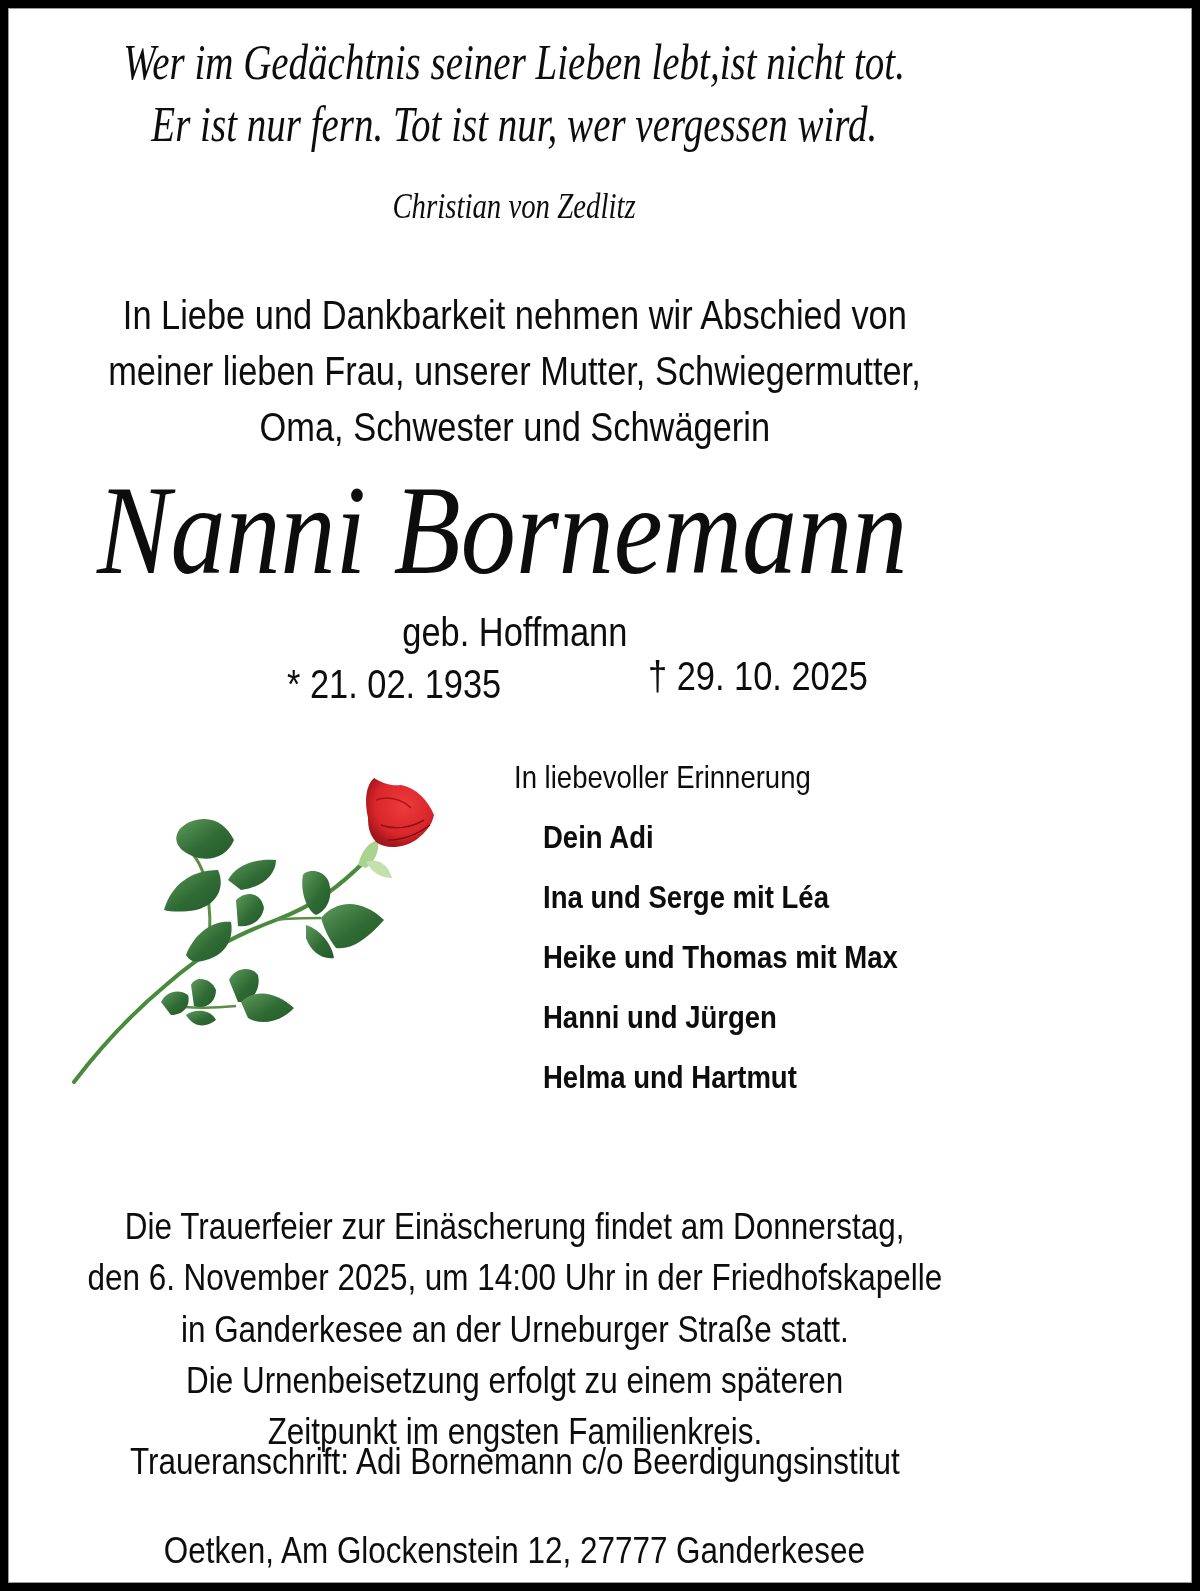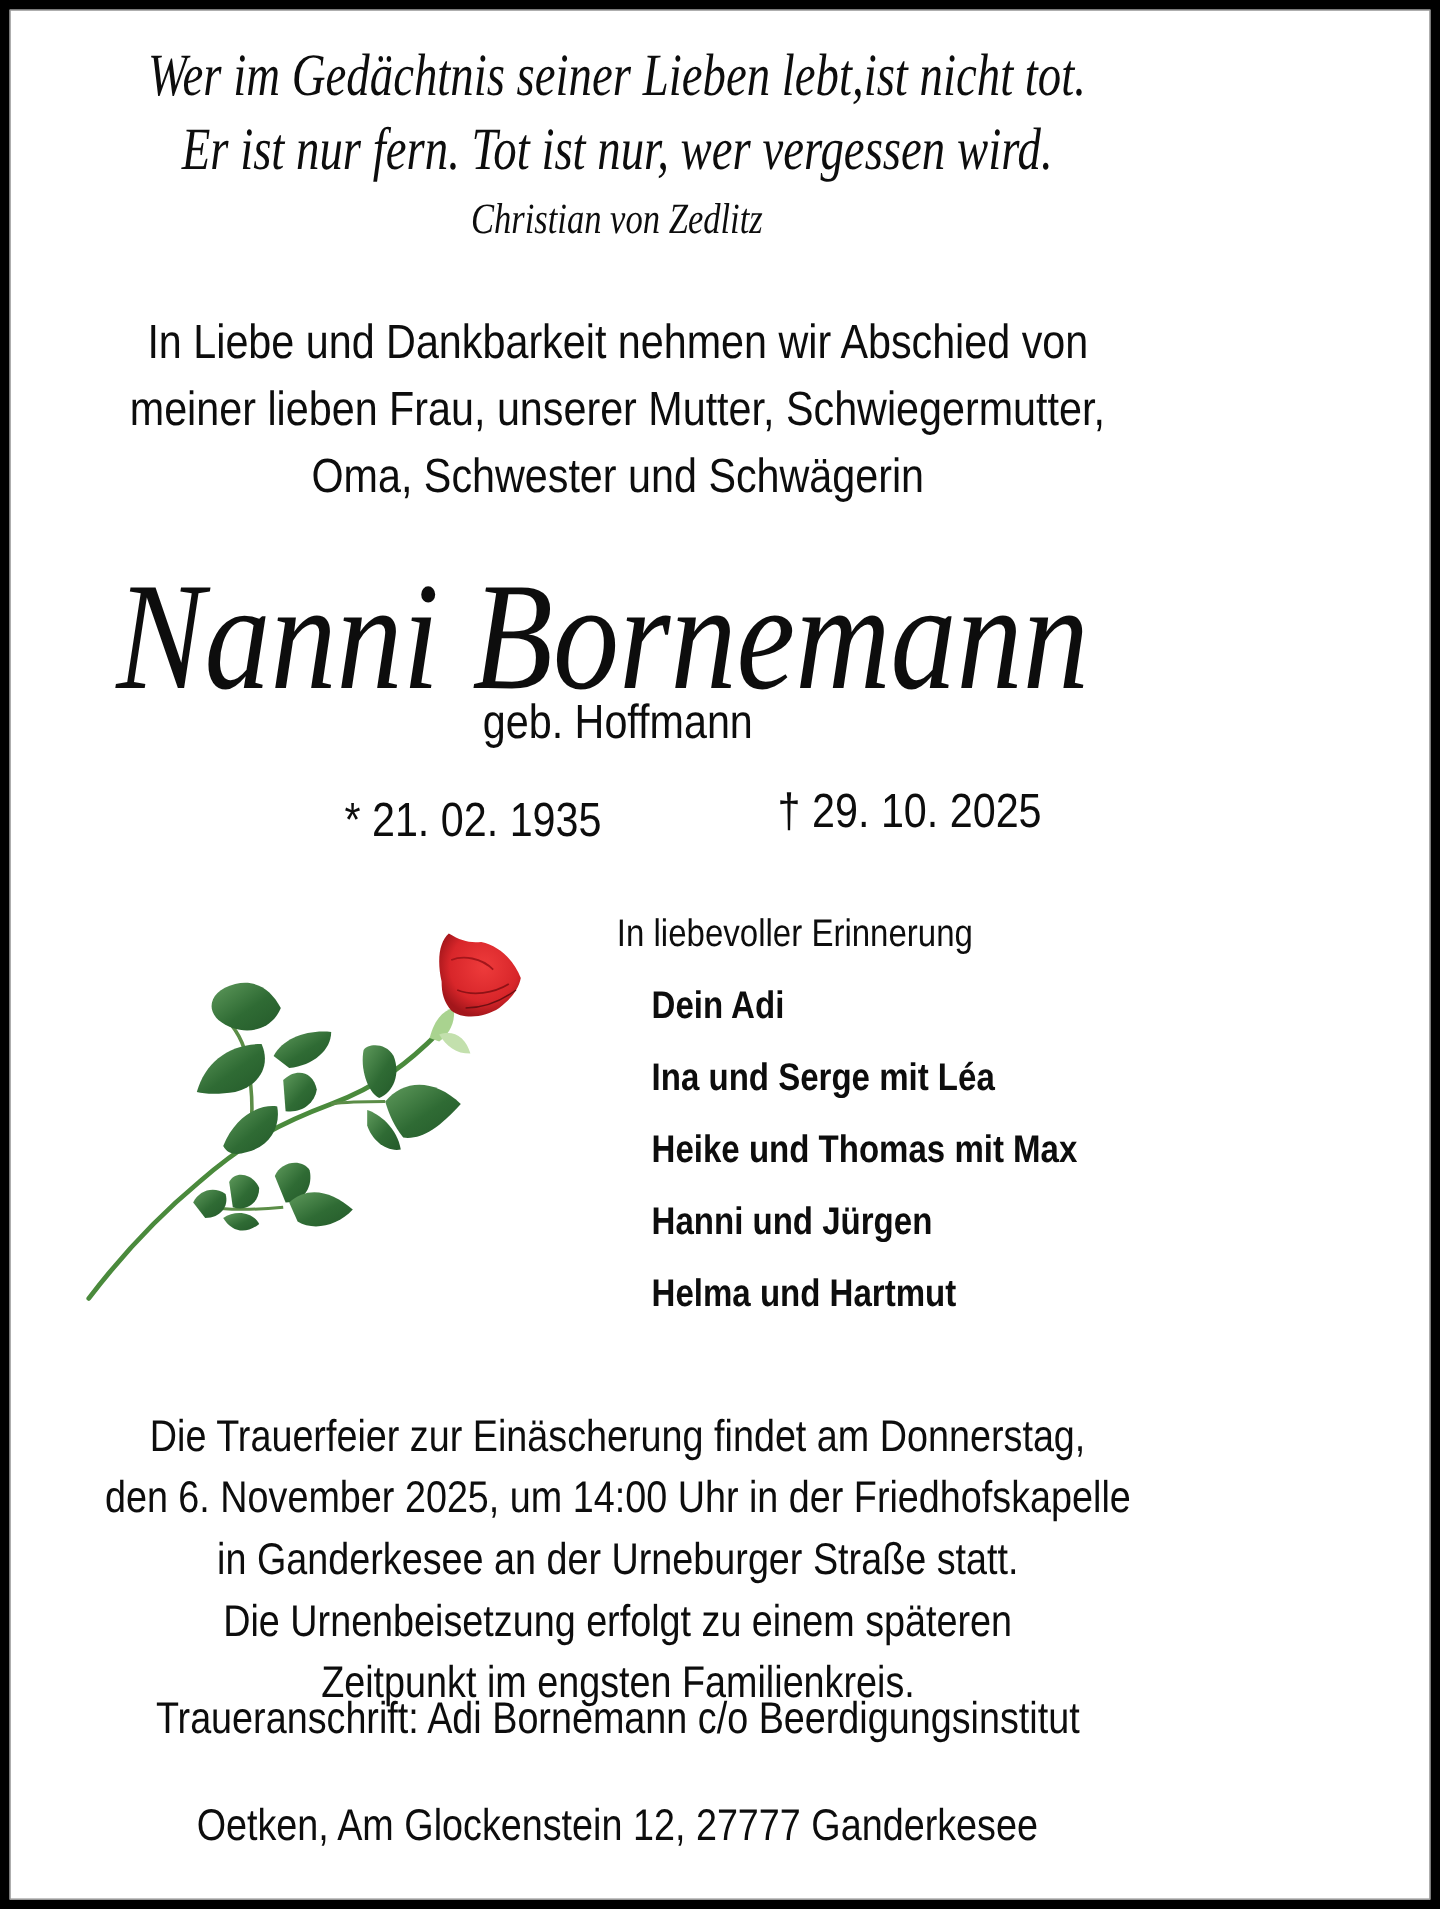--- a/index.html
+++ b/index.html
@@ -8,21 +8,21 @@
     position: absolute; left: 8px; top: 8px; width: 1184px; height: 1575px;
     background: #fff; box-sizing: border-box;
     border: 1px solid #9a9a9a;
   }
   .line {
     position: absolute; left: 0; width: 1029px; text-align: center;
     white-space: nowrap; color: #0d0d0d; line-height: 1;
   }
   .line span { display: inline-block; transform-origin: center bottom; }
   .serif-i { font-family: "Liberation Serif", "DejaVu Serif", serif; font-style: italic; }
-  .sans { font-family: "Liberation Sans", "DejaVu Sans", sans-serif; }
+  .sans { font-family: "Liberation Sans", "DejaVu Sans", sans-serif; margin-top: 30px; }
 
   .quote span { font-size: 50px; transform: scaleX(0.78); }
   .attrib span { font-size: 36px; transform: scaleX(0.80); }
   .intro span { font-size: 40px; transform: scaleX(0.86); }
   .name span { font-size: 128px; transform: scaleX(0.86); }
   .born span { font-size: 40px; transform: scaleX(0.86); }
   .dates { position: absolute; font-family: "Liberation Sans", "DejaVu Sans", sans-serif;
            font-size: 40px; line-height: 1; color: #0d0d0d; white-space: nowrap; }
   .dates span { display: inline-block; transform: scaleX(0.86); transform-origin: left bottom; }
 
@@ -36,21 +36,21 @@
 
   .rose { position: absolute; left: 66px; top: 770px; width: 380px; height: 320px; }
 </style>
 </head>
 <body>
 
 <div class="frame"></div>
 
 <div class="line quote serif-i" style="top:37px"><span>Wer im Gedächtnis seiner Lieben lebt,ist nicht tot.</span></div>
 <div class="line quote serif-i" style="top:99px"><span>Er ist nur fern. Tot ist nur, wer vergessen wird.</span></div>
-<div class="line attrib serif-i" style="top:164px"><span>Christian von Zedlitz</span></div>
+<div class="line attrib serif-i" style="top:188px"><span>Christian von Zedlitz</span></div>
 
 <div class="line intro sans" style="top:265px"><span>In Liebe und Dankbarkeit nehmen wir Abschied von</span></div>
 <div class="line intro sans" style="top:321px"><span>meiner lieben Frau, unserer Mutter, Schwiegermutter,</span></div>
 <div class="line intro sans" style="top:377px"><span>Oma, Schwester und Schwägerin</span></div>
 
 <div class="line name serif-i" style="top:466px; left:-12px"><span>Nanni Bornemann</span></div>
 <div class="line born sans" style="top:582px"><span>geb. Hoffmann</span></div>
 
 <div class="dates" style="left:287px; top:664px"><span>* 21. 02. 1935</span></div>
 <div class="dates" style="left:648px; top:656px"><span>† 29. 10. 2025</span></div>

